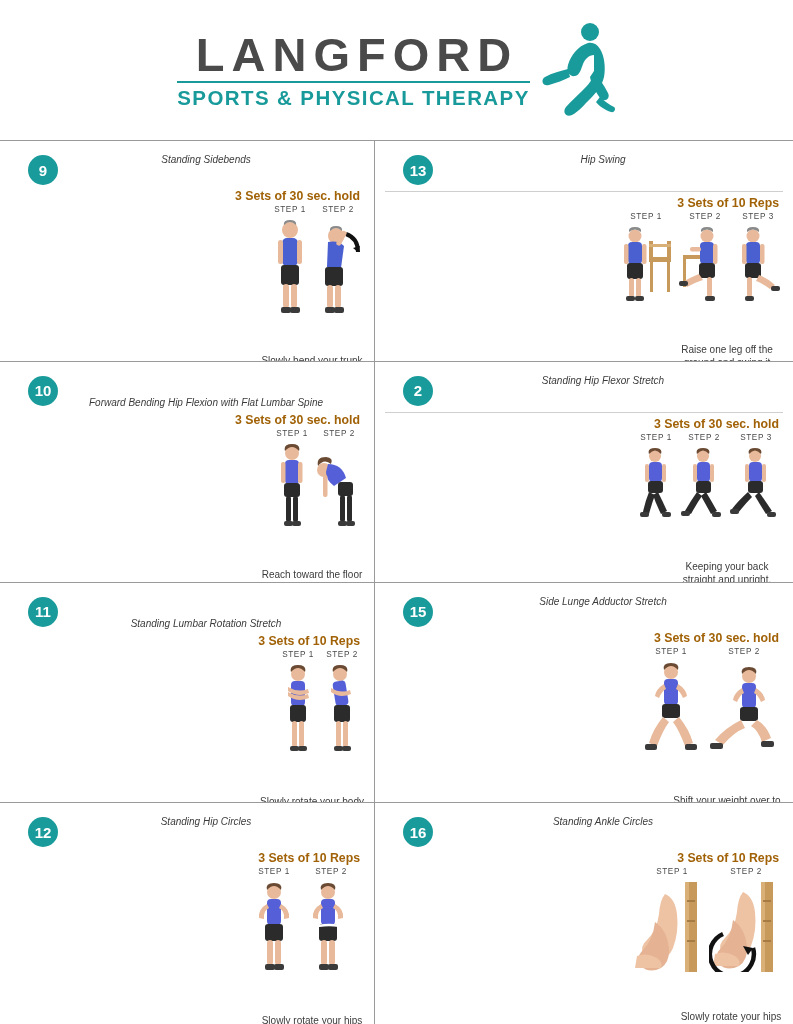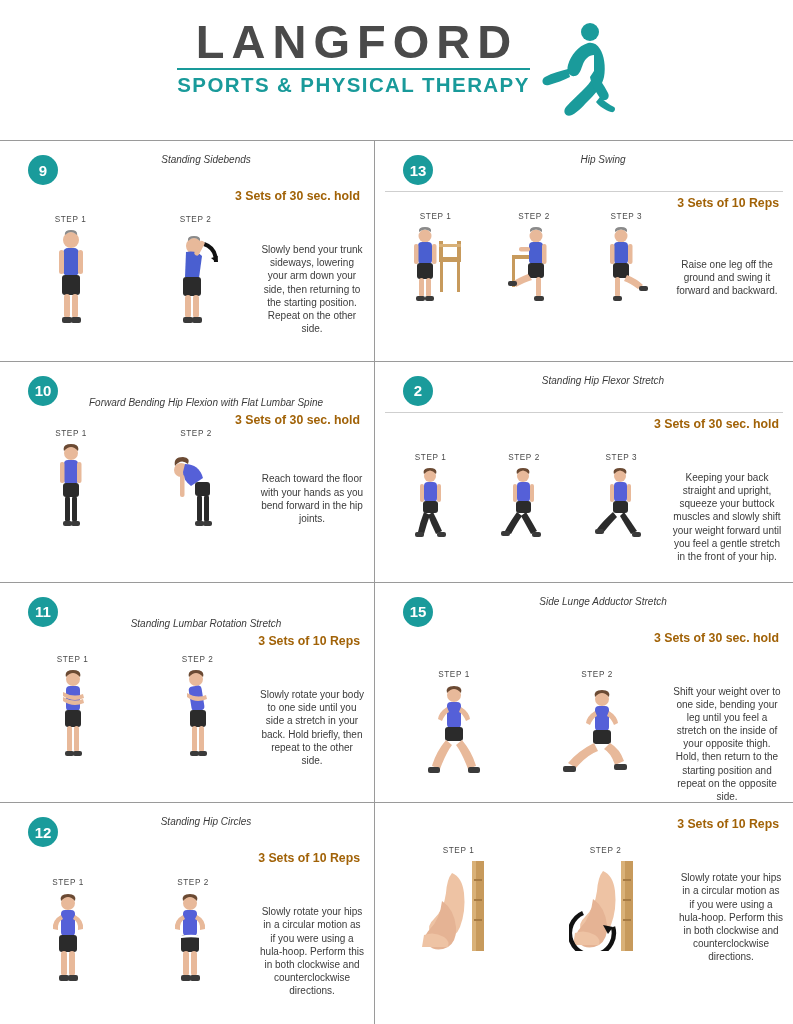--- a/index.html
+++ b/index.html
@@ -18,21 +18,21 @@
   .header {
     width: 793px;
     height: 140px;
     display: flex;
     align-items: center;
     justify-content: center;
     position: relative;
   }
   .logo-wrap {
     display: flex;
-    align-items: flex-start;
+    align-items: center;
     justify-content: center;
     gap: 6px;
   }
   .logo-text {
     display: flex;
     flex-direction: column;
     align-items: center;
   }
   .logo-main {
     font-size: 47px;
@@ -113,22 +113,23 @@
     padding-right: 4px;
   }
   .sets.rule {
     border-top: 1px solid #cfcfcf;
     padding-top: 4px;
     margin-top: 6px;
   }
 
   .body-row {
     display: flex;
-    align-items: center;
+    align-items: flex-end;
     margin-top: 2px;
+    flex-direction: column;
   }
   .steps {
     display: flex;
     flex: 1;
     justify-content: space-around;
     align-items: flex-start;
   }
   .step {
     display: flex;
     flex-direction: column;
@@ -547,20 +548,24 @@
               <rect x="30" y="82" width="10" height="6" rx="2" fill="#3a3a3a"></rect>
             </svg>
           </div>
         </div>
       </div>
       <div class="desc">Slowly rotate your hips in a circular motion as if you were using a hula-hoop. Perform this in both clockwise and counterclockwise directions.</div>
     </div>
   </div>
 
   <div class="cell r4">
+    <div class="cell-head">
+      <div class="badge">16</div>
+      <div class="title">Standing Ankle Circles</div>
+    </div>
     <div class="sets">3 Sets of 10 Reps</div>
     <div class="body-row">
       <div class="steps">
         <div class="step">
           <div class="step-label">STEP 1</div>
           <div class="fig">
             <svg width="74" height="90" viewBox="0 0 74 90">
               <rect x="50" y="0" width="12" height="90" fill="#c79a5c"></rect>
               <rect x="50" y="0" width="4" height="90" fill="#d9b178"></rect>
               <rect x="52" y="18" width="8" height="2" fill="#a67b44"></rect>

